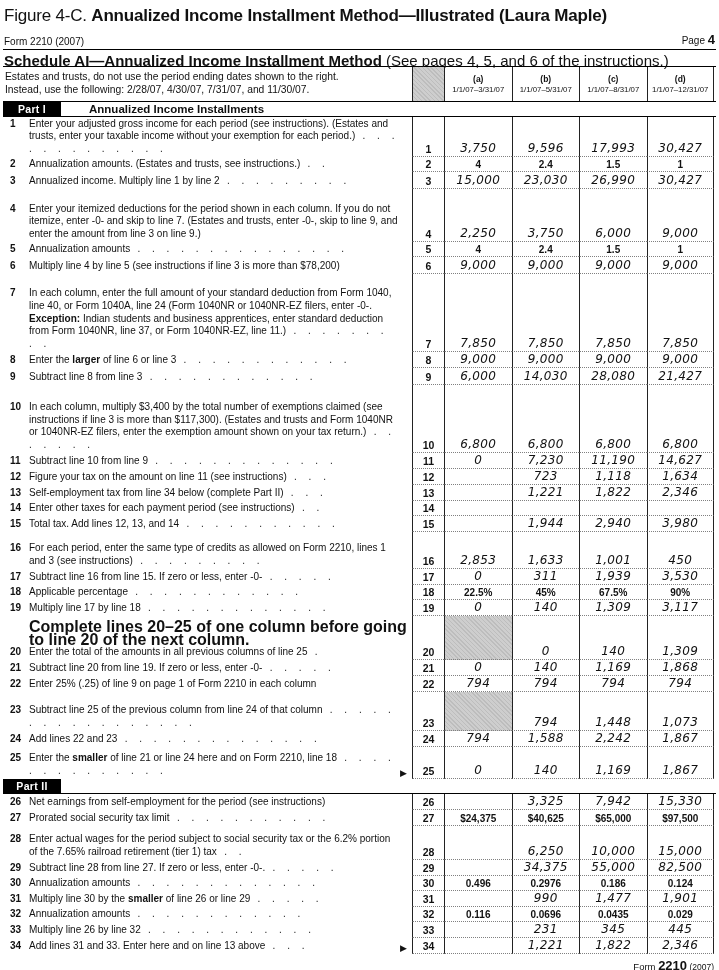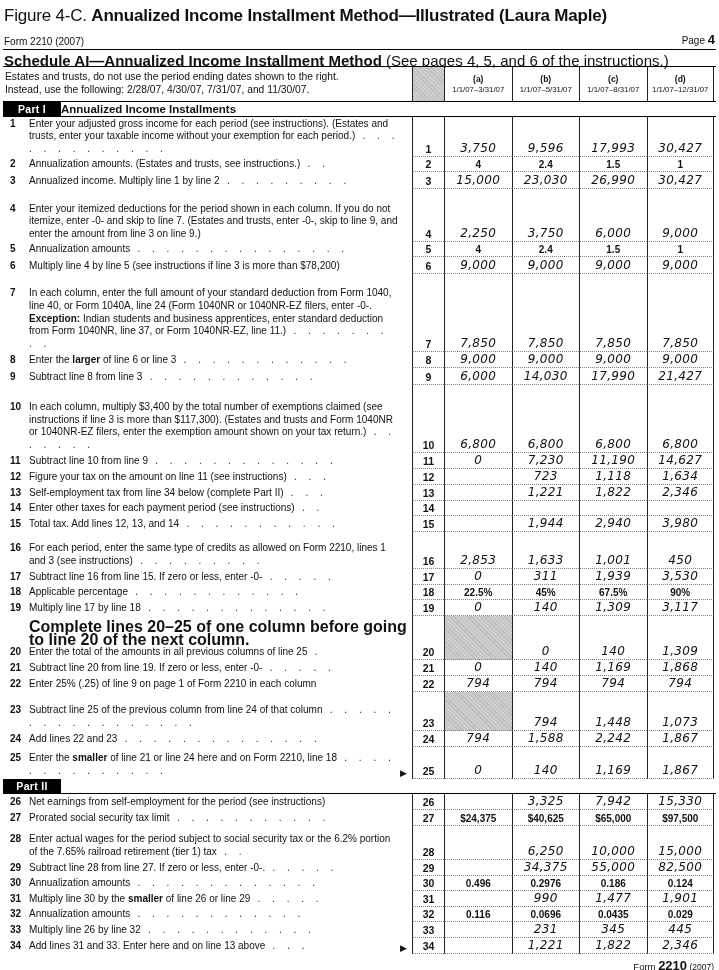--- a/index.html
+++ b/index.html
@@ -29,21 +29,21 @@
             background-image: repeating-linear-gradient(45deg,#bdbdbd 0 1px,#cecece 1px 3px); }
   .hc-col { width: 67.5px; }
   .hc-col:last-child { border-right: 1px solid #222; }
   .hc-letter { font-size: 8.5px; font-weight: 700; }
   .hc-dates { font-size: 7.8px; margin-top: 1px; white-space: nowrap; }
   
   .part-bar { display:flex; align-items:stretch; border-bottom: 1.5px solid #000; height: 15px; }
   .part-label { background:#000; color:#fff; font-weight:700; font-size:10.5px;
                 width: 58px; display:flex; align-items:center; justify-content:center; flex:none;
                 letter-spacing: 0.3px; }
-  .part-title { font-weight:700; font-size: 11.5px; padding-left: 0; align-self:center; }
+  .part-title { font-weight:700; font-size: 11.5px; padding-left: 28px; align-self:center; }
   .part-sub { font-weight:400; }
   
   .rows:last-of-type { border-bottom: 1px solid #000; }
   .frow { display:flex; align-items:stretch; }
   .desc { width: 409px; flex:none; display:flex; flex-direction:column; justify-content:flex-end;
           padding: 0 2px 1px 2px; position:relative; }
   .note { font-weight: 700; font-size: 16px; line-height: 13px; padding-left: 24px; }
   .dline { display:flex; }
   .lnum { width: 24px; flex:none; font-weight:700; font-size: 10px; line-height: 12.8px; padding-left: 5px; }
   .dtext { flex:1; font-size: 10px; line-height: 12.8px; padding-right: 10px; }
@@ -235,21 +235,21 @@
     <div class="frow" data-line="9">
       <div class="desc">
         <div class="dline">
           <span class="lnum">9</span>
           <div class="dtext"><span>Subtract line 8 from line 3</span><span class="dots"> . . . . . . . . . . . .</span></div>
         </div>
       </div>
       <div class="cell ncell">9</div>
       <div class="cell vcell hand">6,000</div>
       <div class="cell vcell hand">14,030</div>
-      <div class="cell vcell hand">17,990</div>
+      <div class="cell vcell hand">28,080</div>
       <div class="cell vcell hand">21,427</div>
     </div>
     <div class="frow" data-line="10">
       <div class="desc">
         <div class="dline">
           <span class="lnum">10</span>
           <div class="dtext"><span>In each column, multiply $3,400 by the total number of exemptions claimed (see instructions if line 3 is more than $117,300). (Estates and trusts and Form 1040NR or 1040NR-EZ filers, enter the exemption amount shown on your tax return.)</span><span class="dots"> . . . . . . .</span></div>
         </div>
       </div>
       <div class="cell ncell">10</div>

